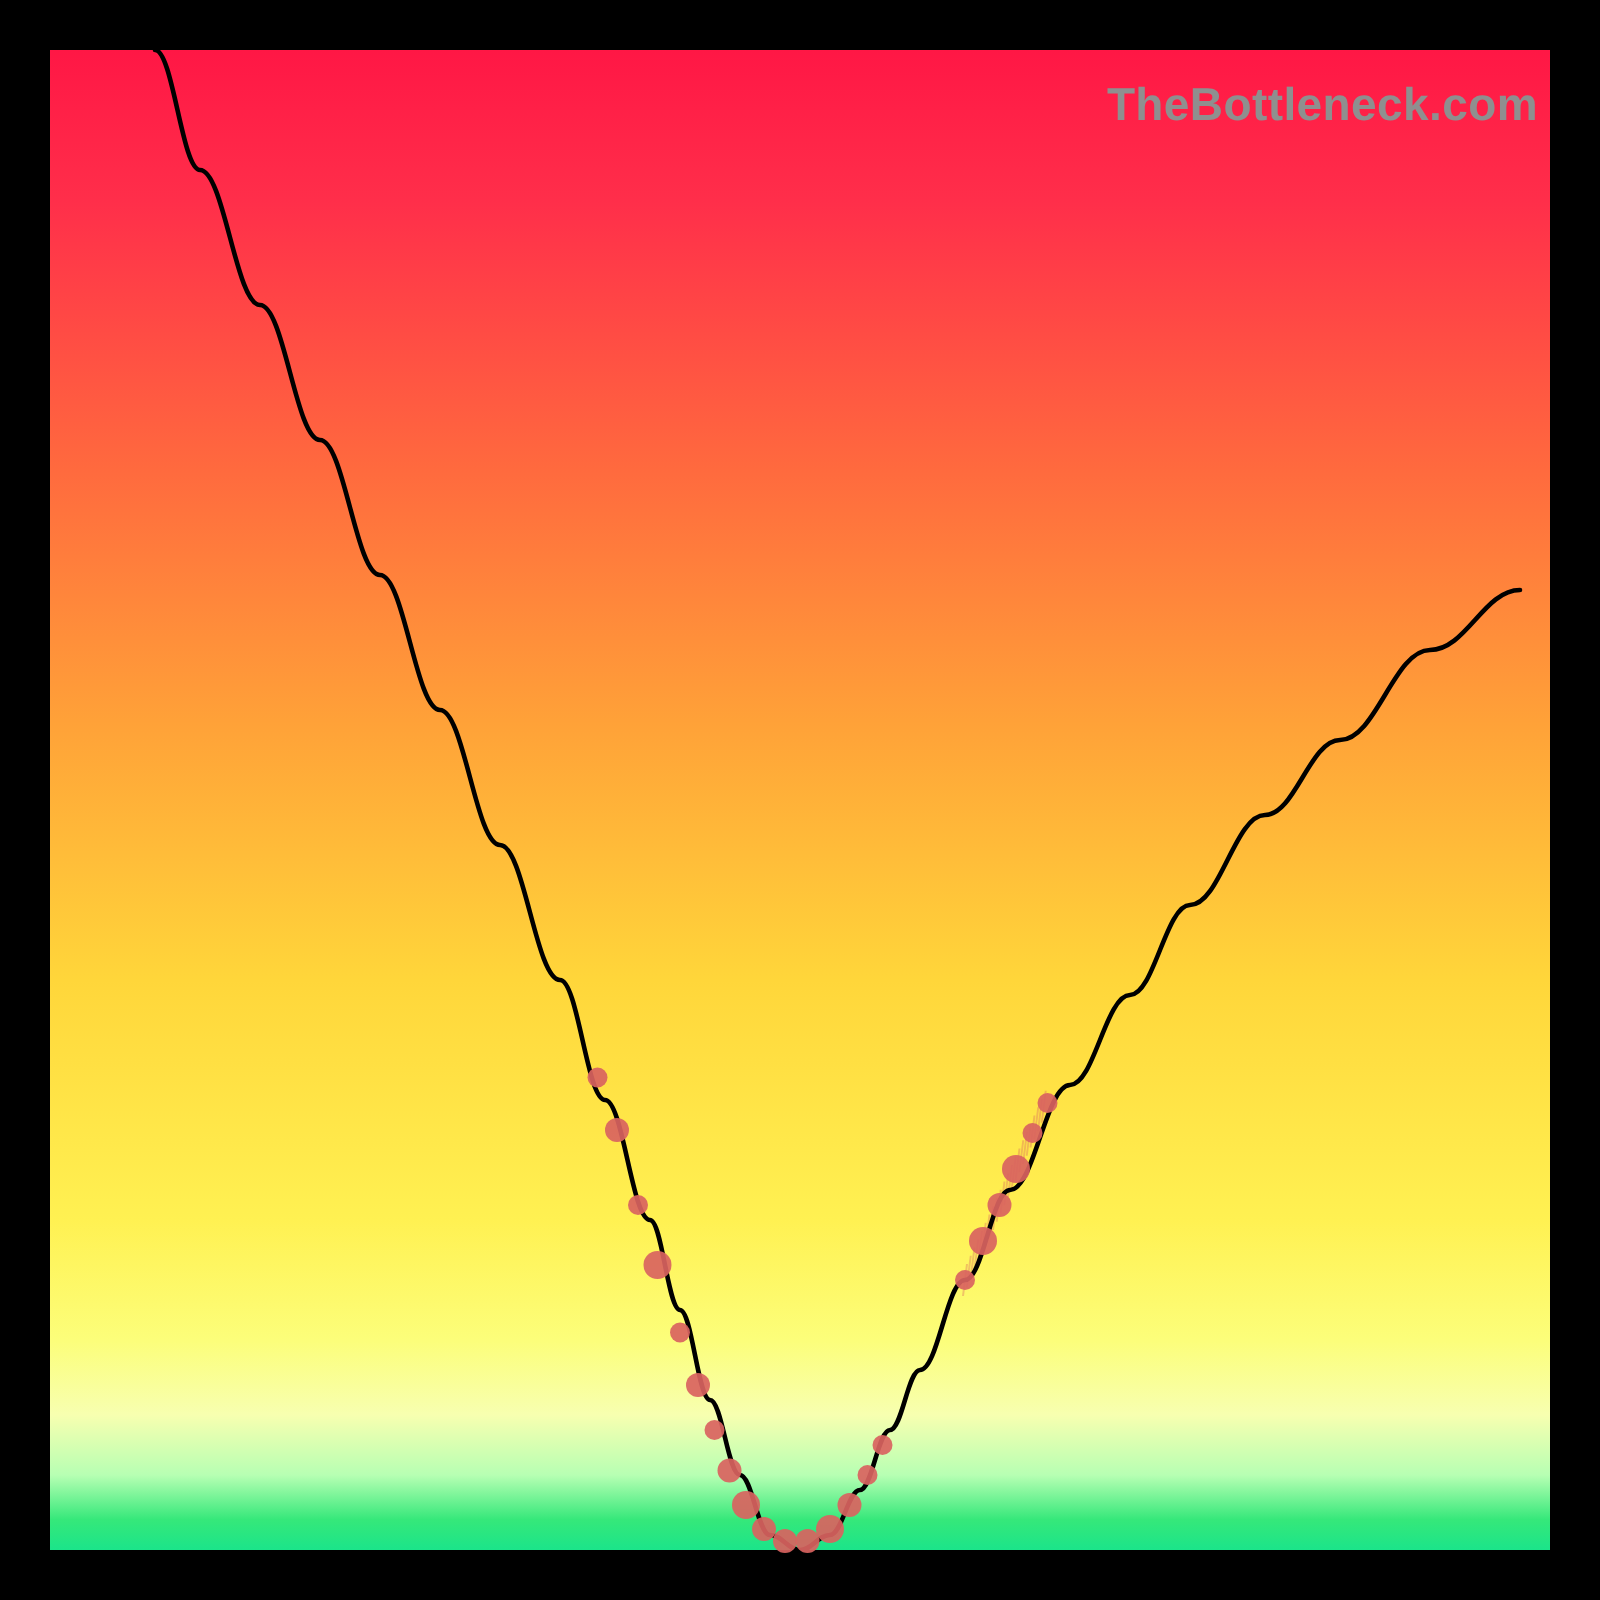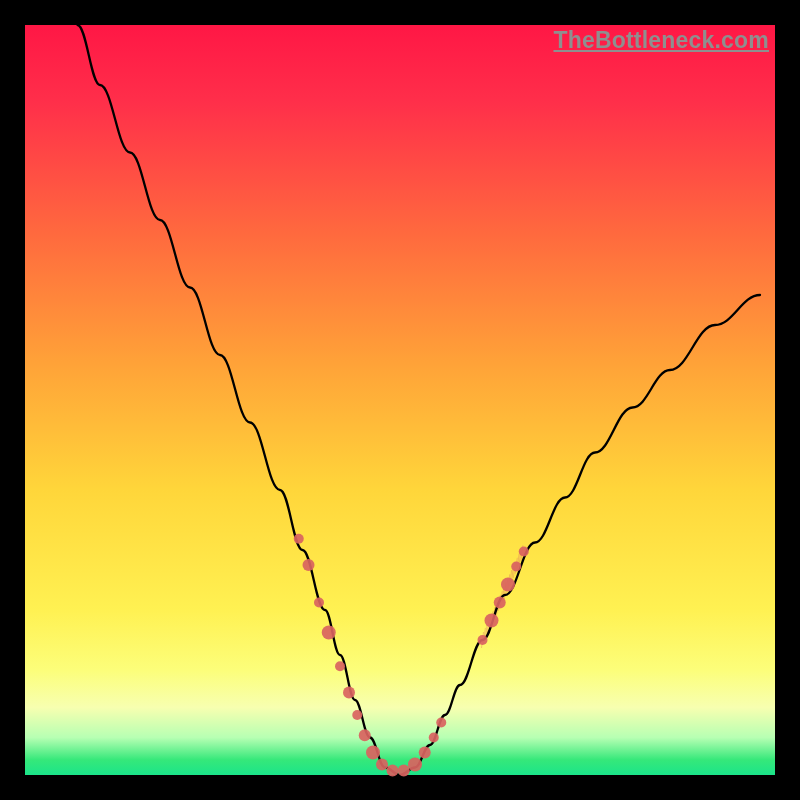--- a/index.html
+++ b/index.html
@@ -36,28 +36,27 @@
       #fff152 78%,
       #fcfe7a 86%,
       #f7ffb0 91%,
       #b7ffb3 95%,
       #35e87a 98%,
       #1be48a 100%
     );
   }
   .watermark {
     position: absolute;
-    top: 2px;
+    top: 14px;
     right: 6px;
     color: #8f8f8f;
     font-size: 23px;
     font-weight: 600;
     letter-spacing: 0.2px;
     user-select: none;
-    text-decoration: underline;
   }
   svg.curve {
     position: absolute;
     left: 0;
     top: 0;
     width: 750px;
     height: 750px;
     overflow: visible;
   }
   .line {

